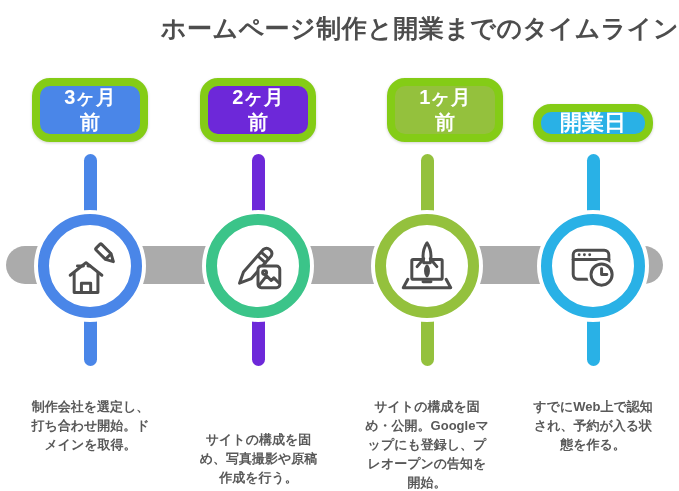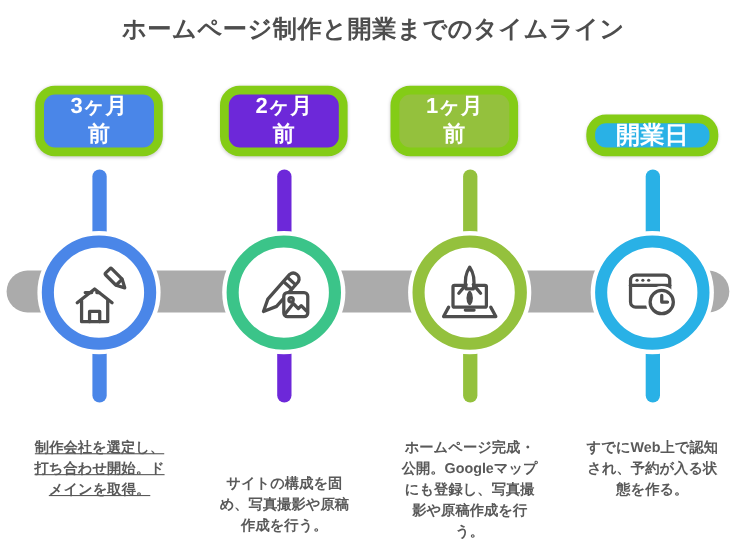--- a/index.html
+++ b/index.html
@@ -1,20 +1,20 @@
 <!DOCTYPE html>
 <html><head>
 <meta charset="utf-8">
 <style>
   html,body{margin:0;padding:0;background:#fff;}
   body{font-family:"Liberation Sans","DejaVu Sans",sans-serif;}
   .canvas{position:relative;width:679px;height:491px;background:#fff;border-radius:16px;overflow:hidden;}
 
-  .title{position:absolute;top:12px;left:0;width:100%;text-align:center;
-         font-size:22px;font-weight:bold;color:#4d4d4d;letter-spacing:.5px;}
+  .title{position:absolute;top:12px;left:0;width:100%;text-align:right;
+         font-size:25px;font-weight:bold;color:#4d4d4d;letter-spacing:.5px;}
 
   .bar{position:absolute;left:6px;top:246px;width:657px;height:38px;border-radius:19px;
        background:#ababab;box-shadow:0 0 0 3px #fff;z-index:0;}
 
   .badge{position:absolute;box-sizing:border-box;border:8px solid #84cc16;border-radius:18px;
          color:#fff;font-weight:bold;display:flex;align-items:center;justify-content:center;
          text-align:center;white-space:pre-line;z-index:3;box-shadow:0 1px 3px rgba(0,0,0,.18);}
   .badge.big{width:116px;height:64px;top:78px;font-size:20px;line-height:1.25;}
   .badge.small{width:120px;height:38px;top:104px;font-size:22px;}
 
@@ -28,23 +28,23 @@
   .desc{position:absolute;top:397px;text-align:center;font-size:13px;line-height:19px;
         font-weight:bold;color:#595959;z-index:2;}
 
   
   .c1 .badge,.c1 .rod{background:#4a86e8;} .c1 .circle{border-color:#4a86e8;}
   .c2 .badge,.c2 .rod{background:#6d28d9;} .c2 .circle{border-color:#3bc489;}
   .c3 .badge,.c3 .rod{background:#94c13d;} .c3 .circle{border-color:#94c13d;}
   .c4 .badge,.c4 .rod{background:#29b1e6;} .c4 .circle{border-color:#29b1e6;}
 
   
-  .c1 .badge{left:32px;}  .c1 .rod{left:84px;}  .c1 .circle{left:38px;}  .c1 .desc{left:27px;width:127px;text-decoration:underline;}
+  .c1 .badge{left:32px;}  .c1 .rod{left:84px;}  .c1 .circle{left:38px;}  .c1 .desc{left:27px;width:127px;}
   .c2 .badge{left:200px;} .c2 .rod{left:252px;} .c2 .circle{left:206px;} .c2 .desc{left:195px;width:127px;margin-top:33px;}
-  .c3 .badge{left:355px;} .c3 .rod{left:421px;} .c3 .circle{left:375px;} .c3 .desc{left:362px;width:130px;}
+  .c3 .badge{left:387px;} .c3 .rod{left:421px;} .c3 .circle{left:375px;} .c3 .desc{left:362px;width:130px;}
   .c4 .badge{left:533px;} .c4 .rod{left:587px;} .c4 .circle{left:541px;} .c4 .desc{left:528px;width:130px;}
 
   .icon svg{display:block;}
   .icon *{stroke:#4d4d4d;stroke-width:4.5;fill:none;stroke-linecap:round;stroke-linejoin:round;}
   .icon .fillwhite{fill:#fff;}
   .icon .dot{fill:#4d4d4d;stroke:none;}
 </style>
 </head>
 <body>
 
@@ -102,21 +102,21 @@
           <path d="M21,70 L14,83 H86 L79,70"></path>
           <path class="fillwhite" d="M50,15 C44,24 43,35 45,45 L55,45 C57,35 56,24 50,15 Z"></path>
           <path d="M45,39 L35,51 M55,39 L65,51"></path>
           <path class="fillwhite" d="M50,50 C47,54 47,61 50,65 C53,61 53,54 50,50 Z"></path>
           <path d="M44,74 H56"></path>
         </svg>
       </span>
     </div>
     <div class="badge big">1ヶ月
 前</div>
-    <div class="desc">ホームページ完成・公開。Googleマップにも登録し、写真撮影や原稿作成を行う。</div>
+    <div class="desc">サイトの構成を固め・公開。Googleマップにも登録し、プレオープンの告知を開始。</div>
   </div>
 
   <div class="col c4">
     <div class="rod"></div>
     <div class="circle">
       <span class="icon">
         <svg width="66" height="66" viewBox="0 0 100 100">
           <rect x="20" y="26" width="54" height="44" rx="7"></rect>
           <path d="M20,40 H74"></path>
           <circle class="dot" cx="29" cy="33" r="2.2"></circle>

